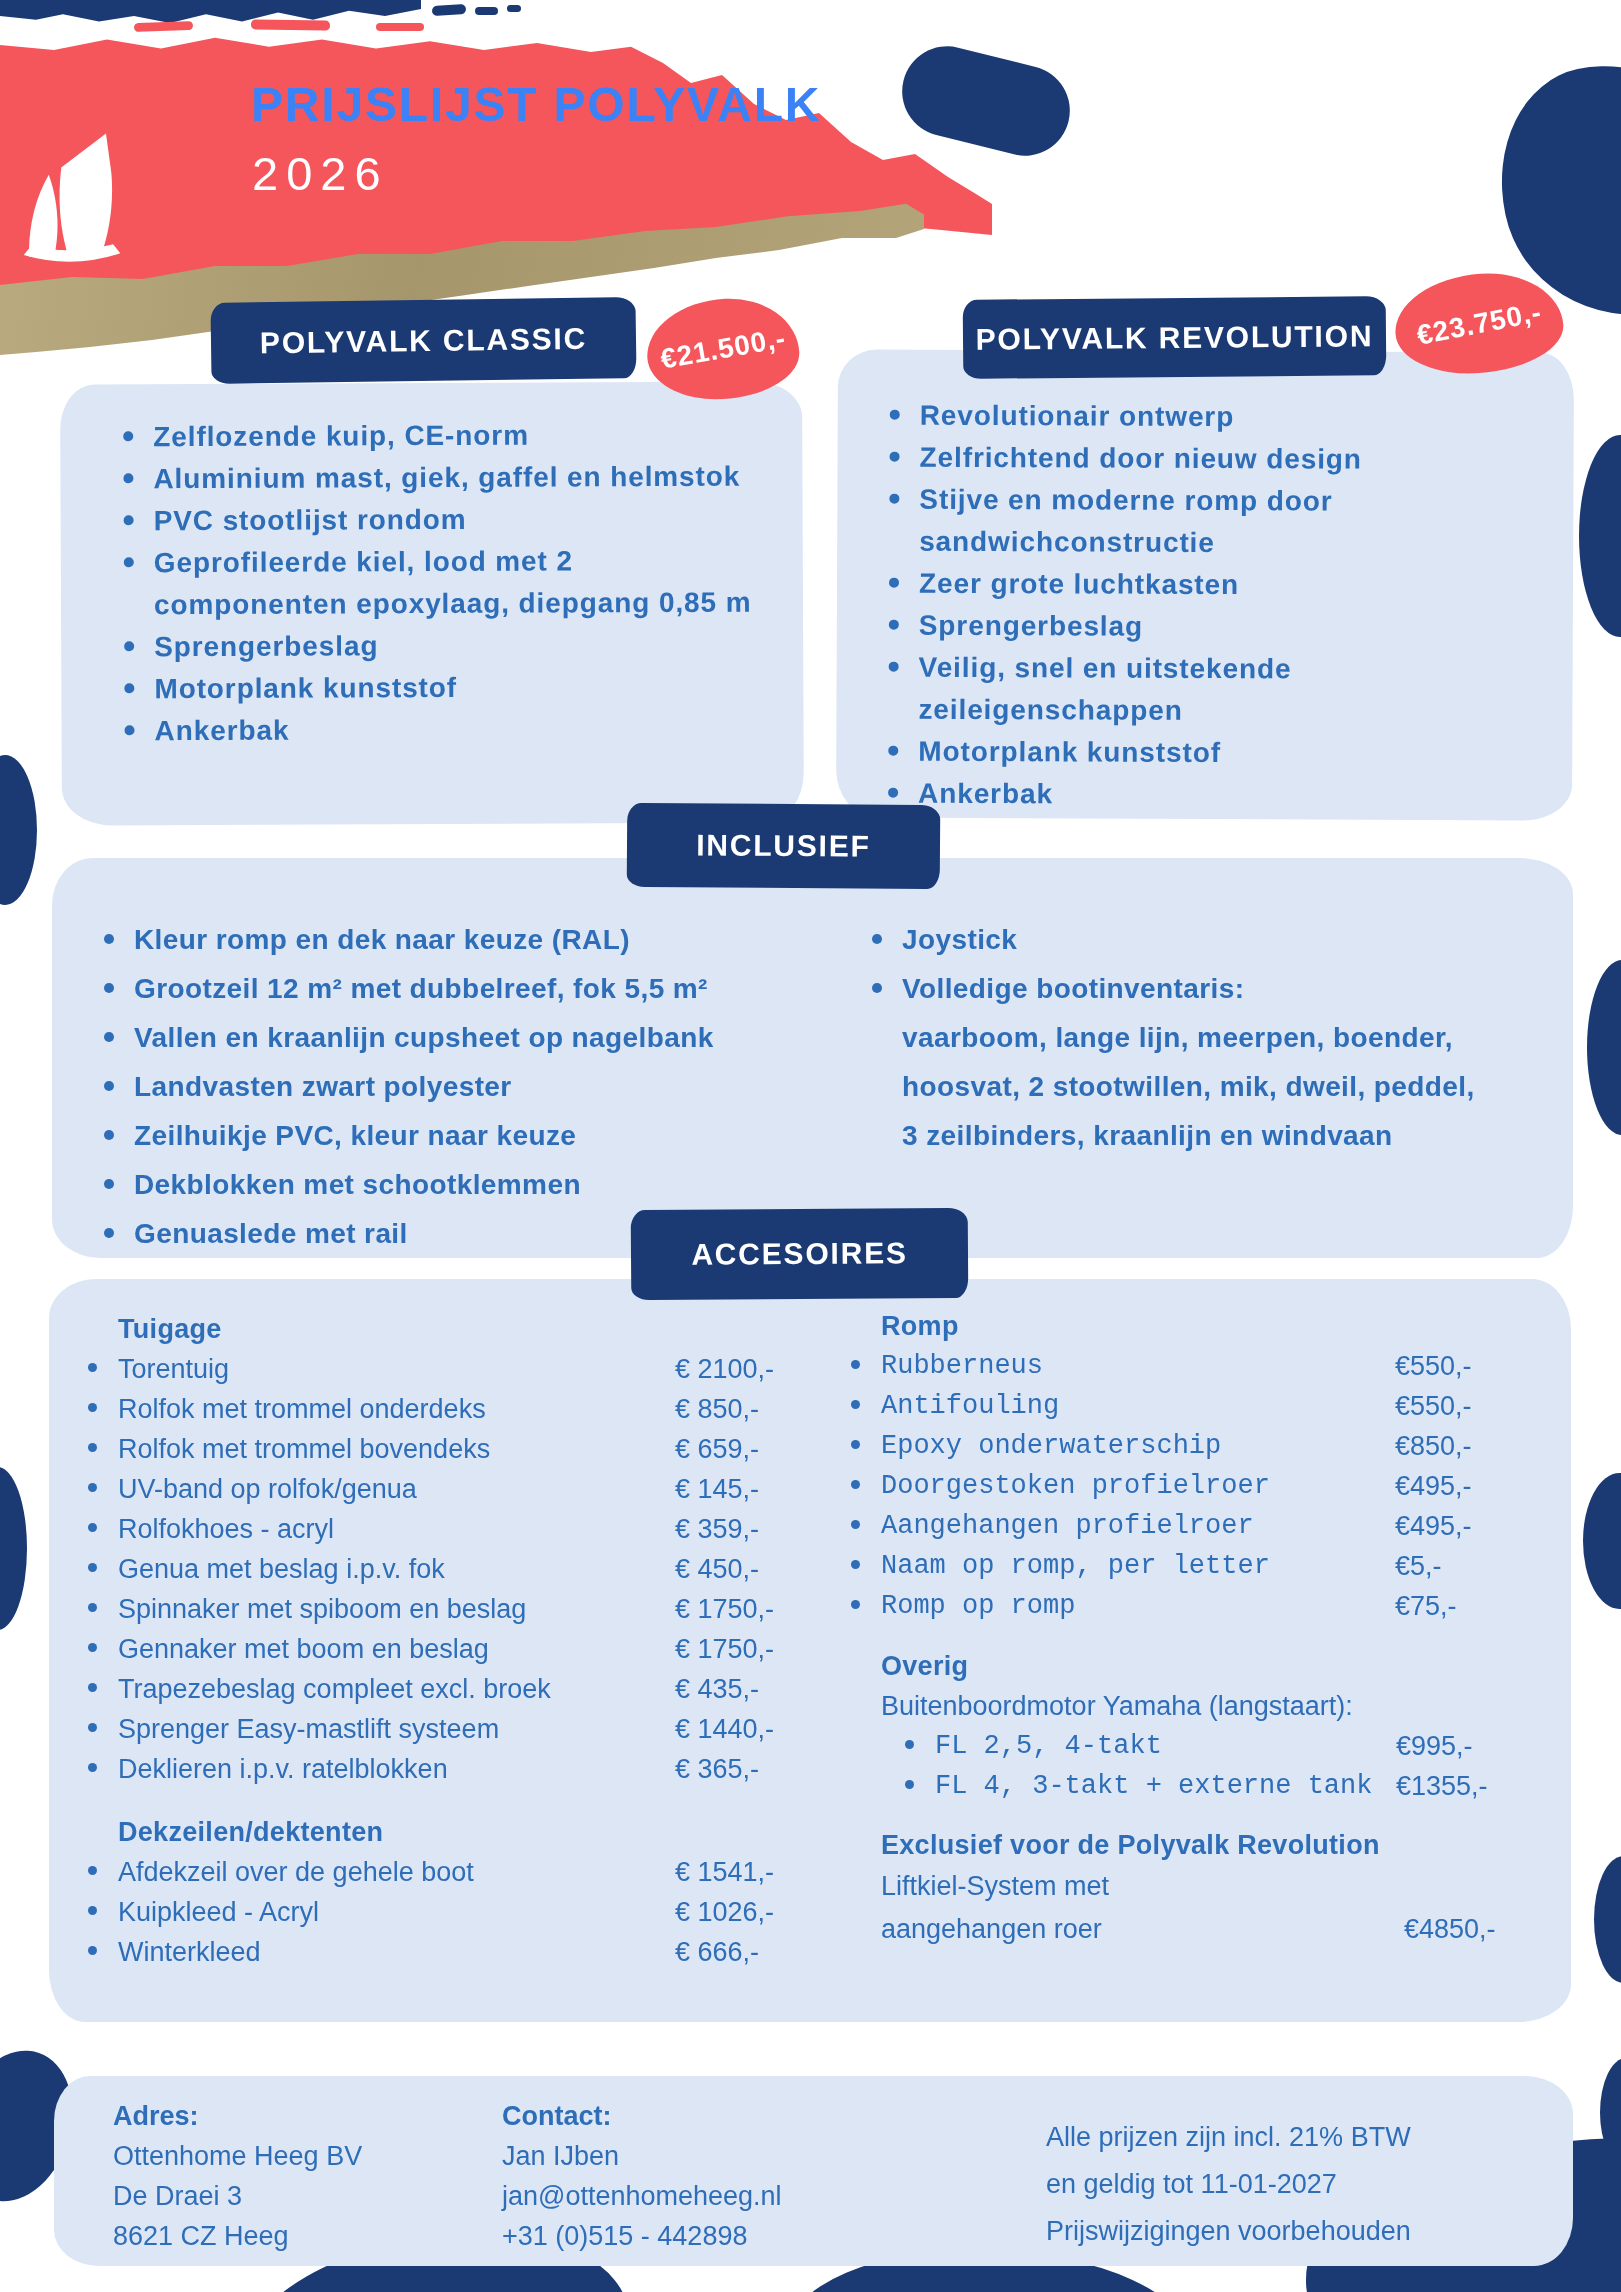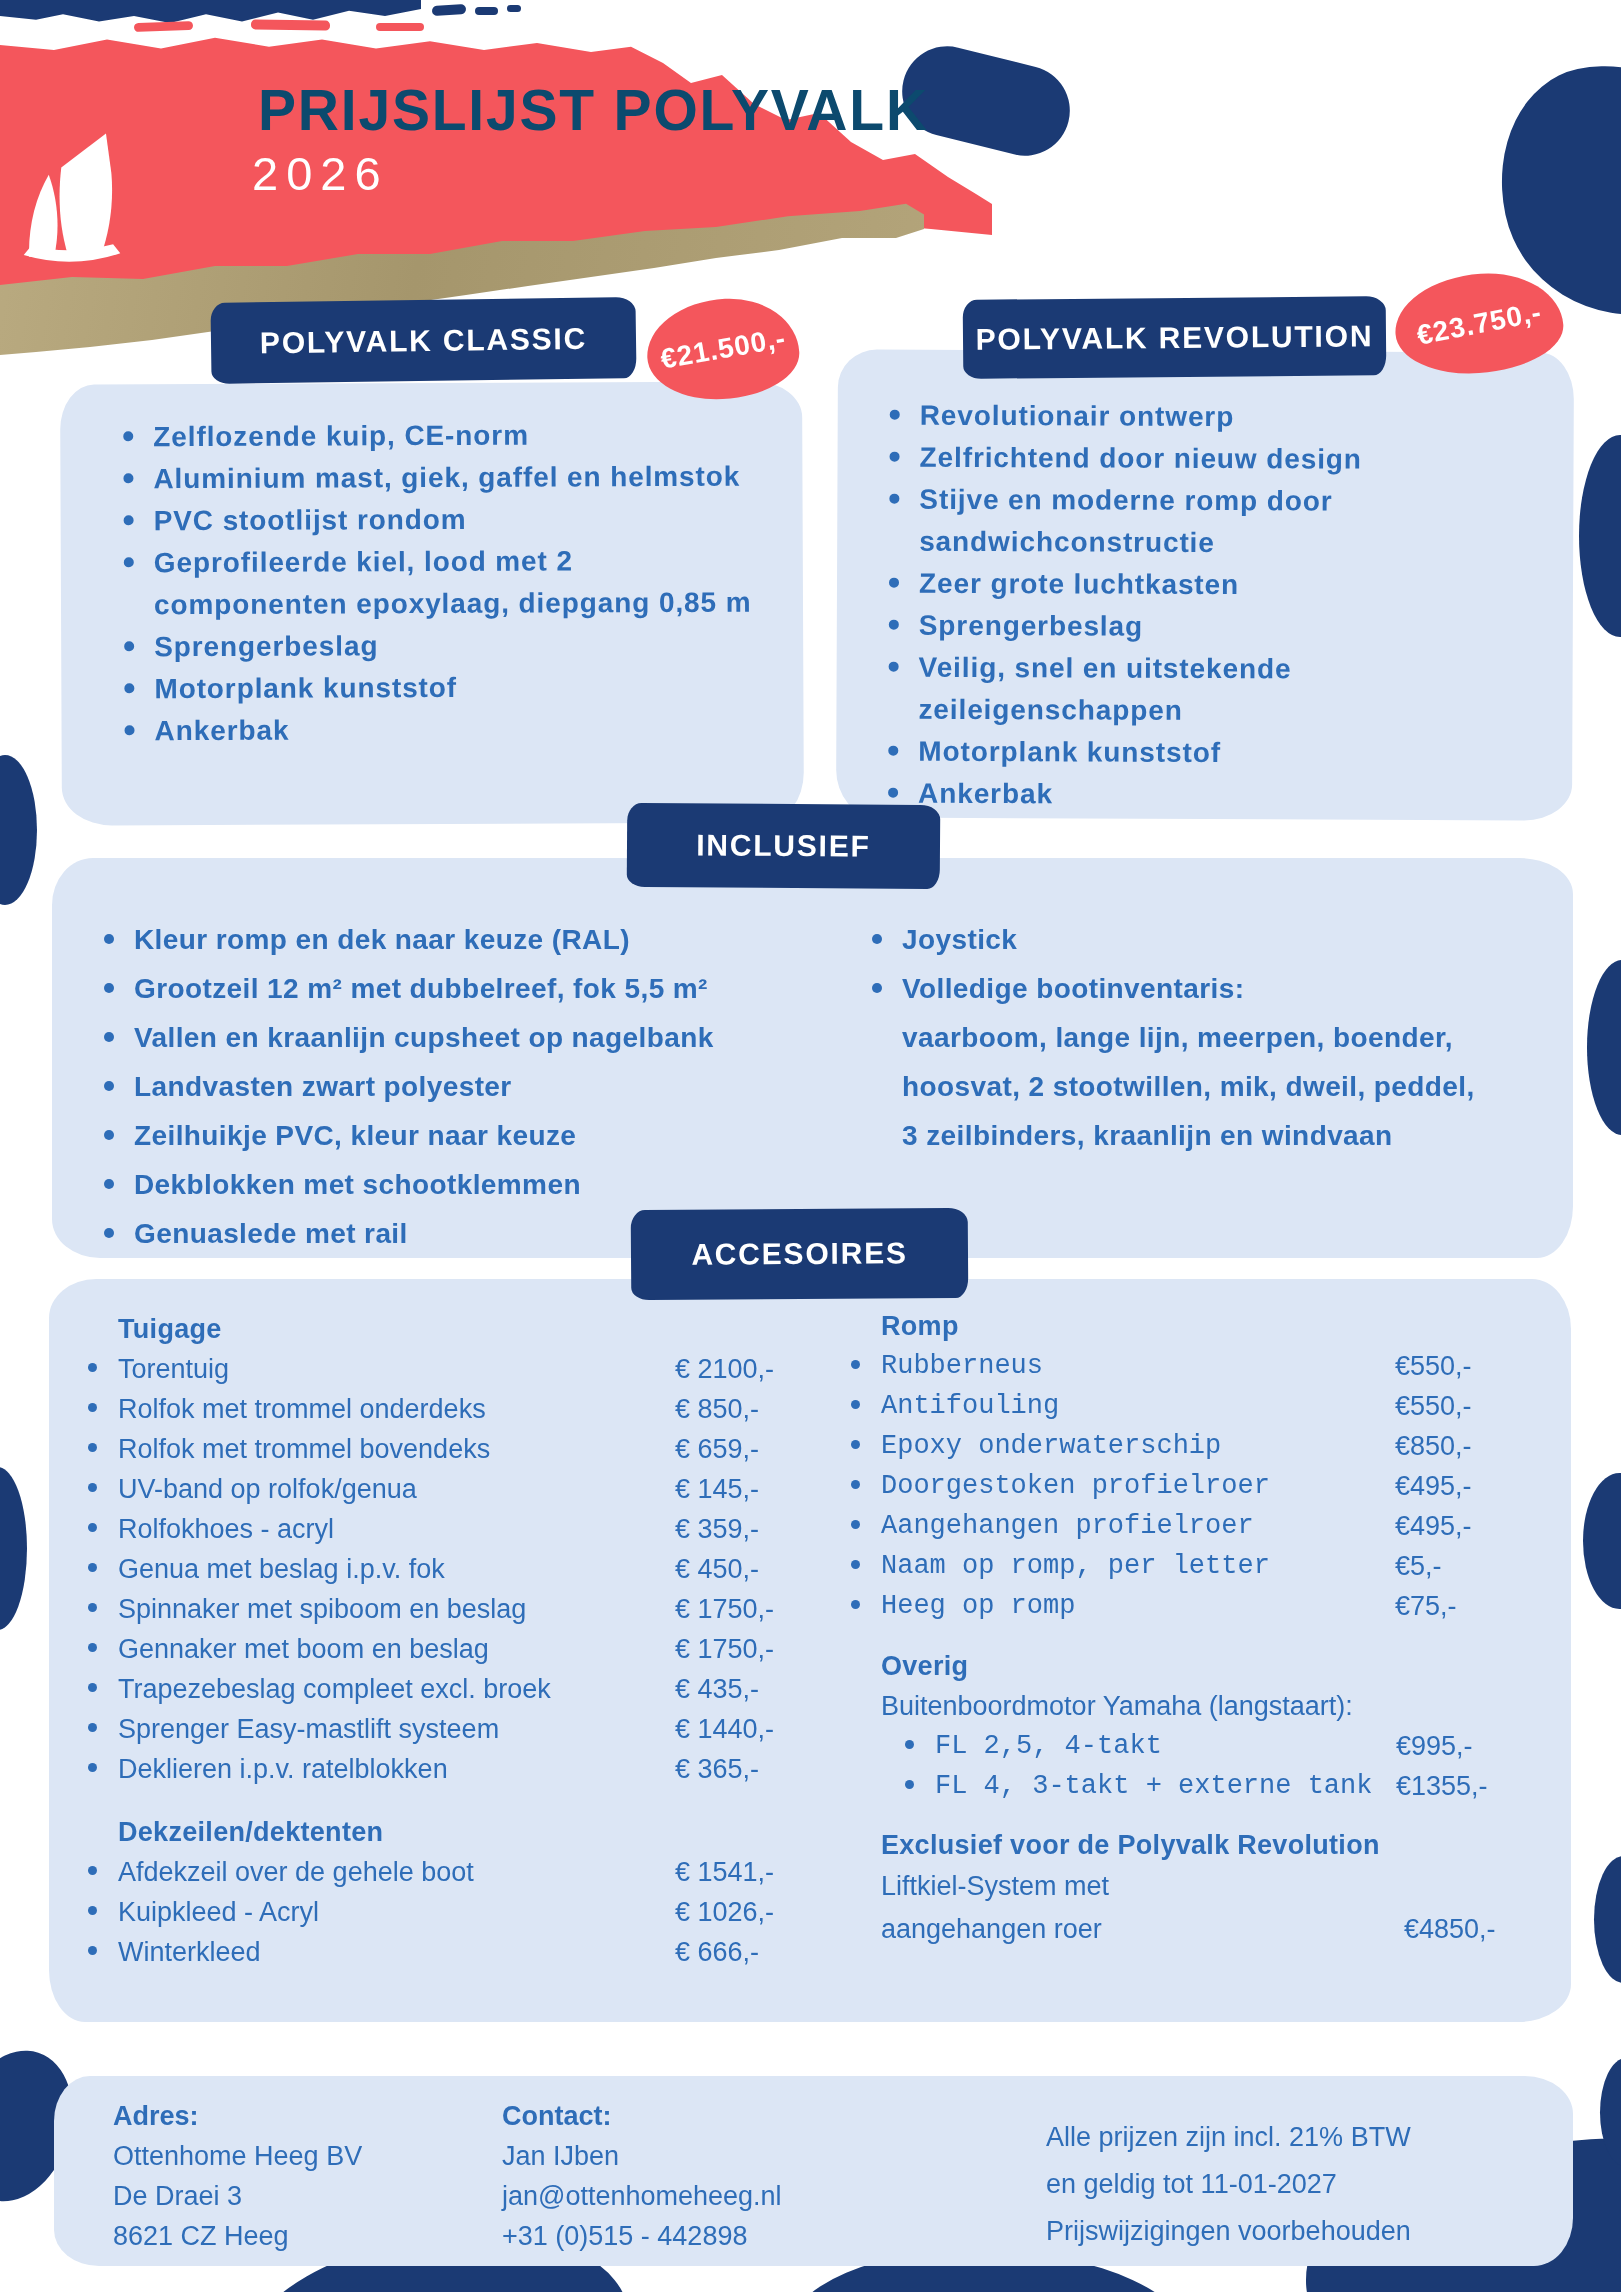--- a/index.html
+++ b/index.html
@@ -43,21 +43,21 @@
   
   #banner{position:absolute;left:0;top:27px;width:992px;height:333px;background:var(--coral);
     clip-path:polygon(0 18px,54px 23px,107px 12.5px,161px 21.5px,215px 10.7px,269px 19.7px,322px 12.5px,376px 21.5px,430px 14.3px,484px 23px,537px 16px,591px 25px,631px 19.7px,
       663px 36px,691px 56px,722px 48px,754px 77px,786px 93px,819px 86px,851px 115px,883px 133px,915px 127px,948px 150px,976px 167px,992px 177px,
       992px 208px,931px 202px,869px 197px,806px 211px,743px 220px,681px 215px,618px 231px,555px 238px,493px 235px,430px 247px,367px 254px,304px 251px,242px 262px,179px 267px,116px 263px,54px 272px,0 270px);}
   #torn-edge{position:absolute;left:0;top:202px;width:924px;height:163px;
     background:linear-gradient(100deg,var(--tan1) 0%,var(--tan2) 45%,#b3a47a 100%);
     clip-path:polygon(0 83px,72px 75px,143px 77px,215px 64px,287px 64px,358px 52px,430px 52px,502px 39px,573px 39px,645px 29px,716px 25px,788px 14.3px,860px 9px,906px 1.8px,924px 12.5px,
       924px 27px,896px 36px,842px 36px,779px 48px,716px 56px,654px 66px,591px 75px,528px 84px,466px 93px,403px 102px,340px 111px,278px 120px,215px 129px,152px 138px,90px 145px,36px 150px,0 153px);}
   #logo{position:absolute;left:16px;top:121px;width:112px;height:143px;}
-  #title{position:absolute;left:258px;top:77px;color:#0c4a6e;font-size:57px;font-weight:800;letter-spacing:1.8px;}
+  #title{position:absolute;left:251px;top:77px;color:#3b82f6;font-size:48px;font-weight:800;letter-spacing:1.8px;}
   #year{position:absolute;left:252px;top:146px;color:#fff;font-size:47px;font-weight:300;letter-spacing:8px;}
 
   
   .badge{position:absolute;background:var(--navy);color:#fff;display:flex;align-items:center;justify-content:center;
          font-weight:800;letter-spacing:1.8px;border-radius:14.3px 19.7px 12.5px 18px/18px 14.3px 19.7px 12.5px;}
   #badge-classic{left:211px;top:300px;width:425px;height:81px;font-size:30px;transform:rotate(-0.8deg);}
   #badge-revolution{left:963px;top:298px;width:423px;height:79px;font-size:30px;transform:rotate(-0.5deg);}
   #badge-inclusief{left:627px;top:804px;width:313px;height:84px;font-size:30px;transform:rotate(0.4deg);}
   #badge-accesoires{left:631px;top:1209px;width:337px;height:90px;font-size:30px;transform:rotate(-0.4deg);}
 
@@ -291,21 +291,21 @@
       </div>
     <div class="acc-row">
         <span class="acc-lbl">Aangehangen profielroer</span>
         <span class="acc-prc">€495,-</span>
       </div>
     <div class="acc-row">
         <span class="acc-lbl">Naam op romp, per letter</span>
         <span class="acc-prc">€5,-</span>
       </div>
     <div class="acc-row">
-        <span class="acc-lbl">Heeg op romp</span>
+        <span class="acc-lbl">Romp op romp</span>
         <span class="acc-prc">€75,-</span>
       </div>
 
     <div class="acc-h gap-sm">Overig</div>
     <div class="acc-intro">Buitenboordmotor Yamaha (langstaart):</div>
     <div class="acc-row sub">
         <span class="acc-lbl">FL 2,5, 4-takt</span>
         <span class="acc-prc">€995,-</span>
       </div>
     <div class="acc-row sub">

